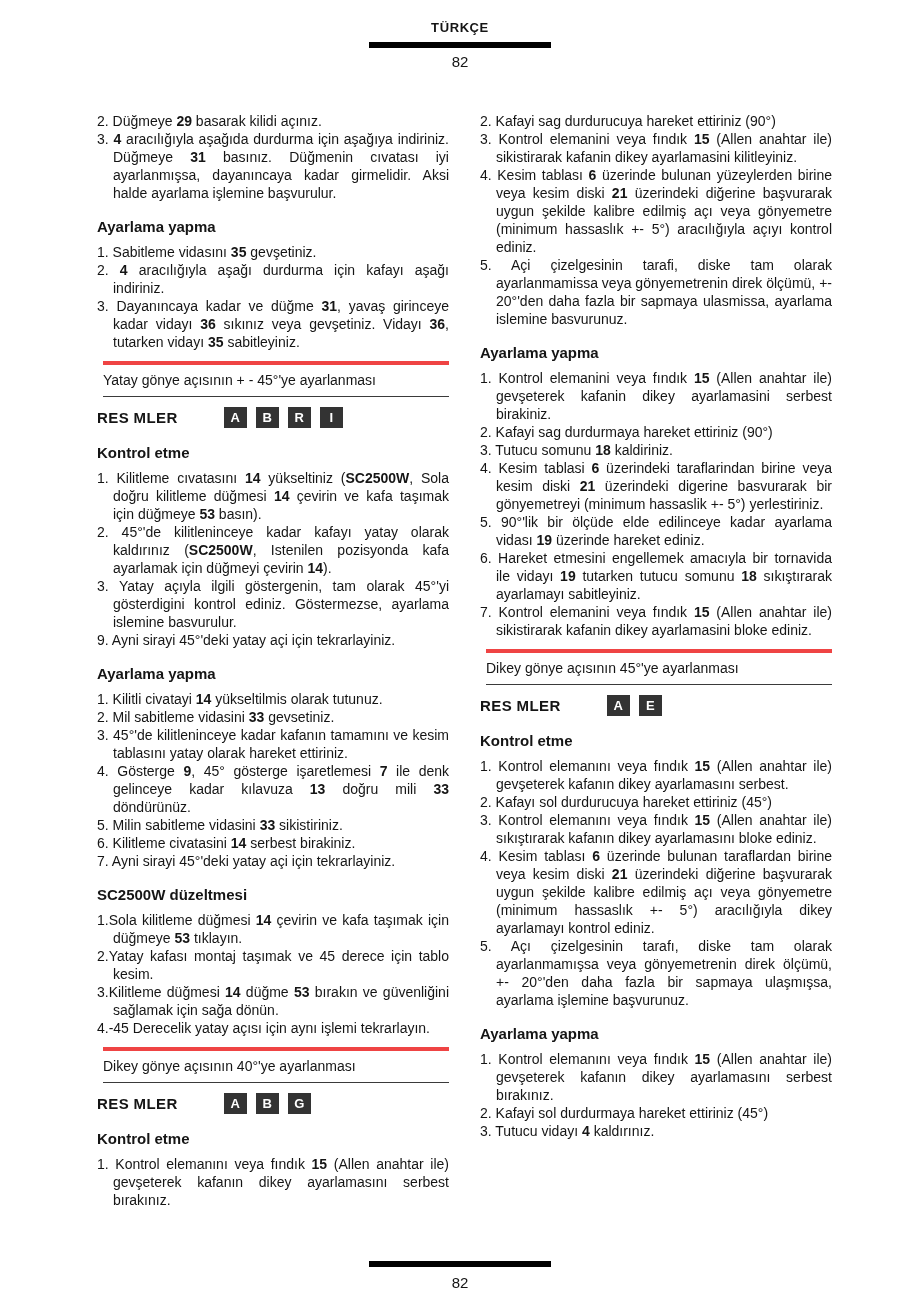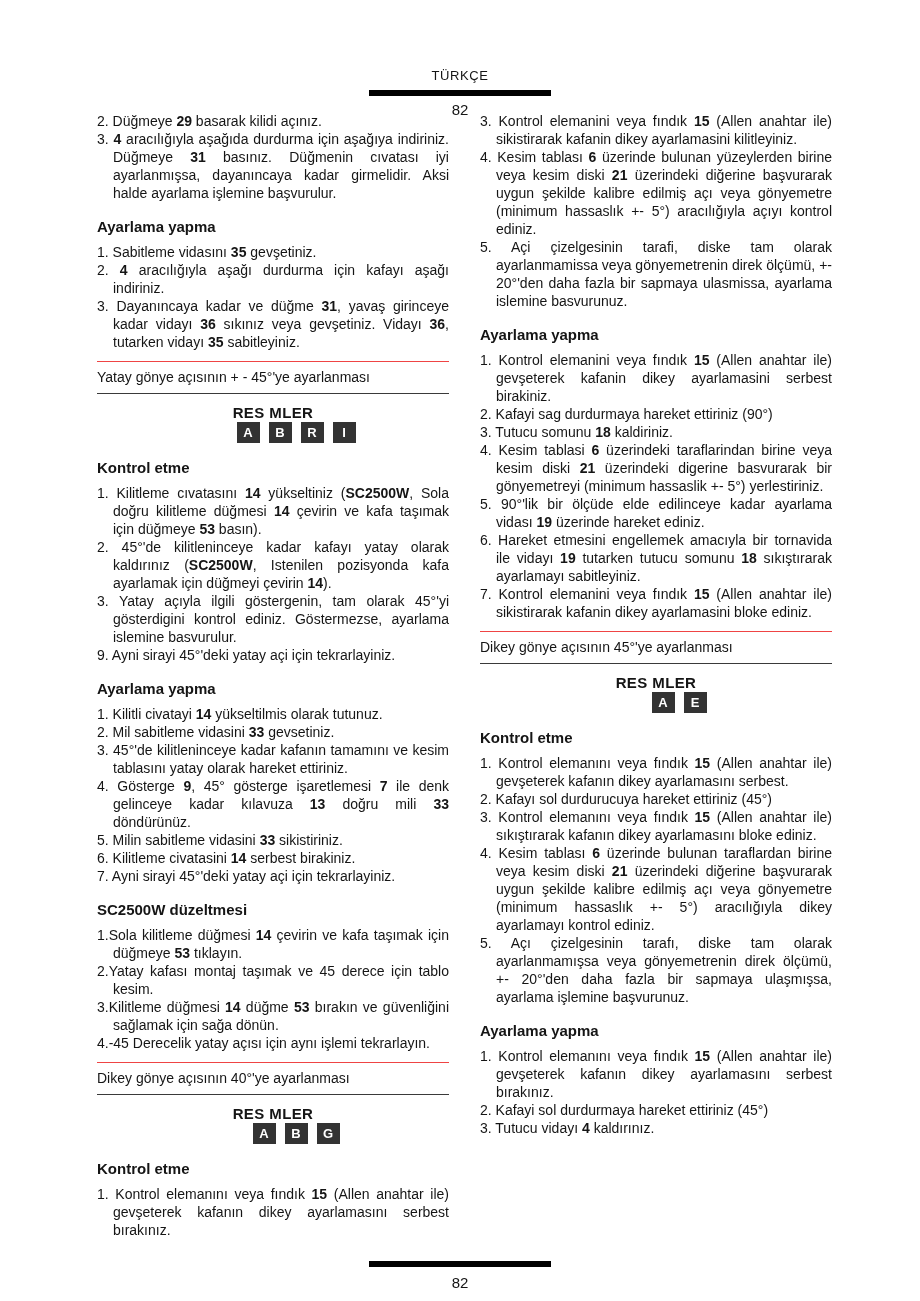--- a/index.html
+++ b/index.html
@@ -9,47 +9,47 @@
     width: 920px;
     height: 1301px;
     margin: 0 auto;
     background: #ffffff;
     font-family: "Liberation Sans", sans-serif;
     color: #151515;
     overflow: hidden;
   }
   
   .header { position: absolute; top: 20px; left: 0; width: 100%; text-align: center; }
-  .header-title { font-size: 13px; font-weight: normal; letter-spacing: 0.6px; margin-top: 48px; }
+  .header-title { font-size: 13px; font-weight: bold; letter-spacing: 0.6px; }
   .header-bar { width: 182px; height: 6px; background: #000; margin: 7px auto 5px auto; }
   .page-num { font-size: 15px; }
   
   .footer { position: absolute; bottom: 10px; left: 0; width: 100%; text-align: center; }
   .footer-bar { width: 182px; height: 6px; background: #000; margin: 0 auto 7px auto; }
   
   .col {
     position: absolute;
     top: 112px;
     width: 352px;
     font-size: 14px;
     line-height: 18px;
     text-align: justify;
   }
   .col-left  { left: 97px; }
   .col-right { left: 480px; }
   .list-item { padding-left: 16px; text-indent: -16px; }
   .heading { font-weight: bold; font-size: 15px; margin: 16px 0 7px 0; }
   .rule-title {
-    border-top: 1px solid #ef4444;
+    border-top: 4px solid #ef4444;
     border-bottom: 1px solid #3a3a3a;
     padding: 6px 0 7px 0;
-    margin: 10px 0 8px 0;
+    margin: 10px 0 8px 6px;
     text-align: left;
   }
-  .figures { display: flex; align-items: center; margin: 10px 0 8px 0; flex-direction: column; }
+  .figures { display: flex; align-items: center; margin: 10px 0 8px 0; }
   .fig-label { font-weight: bold; font-size: 15px; letter-spacing: 0.4px; }
   .fig-boxes { display: flex; gap: 9px; margin-left: 46px; }
   .fig-box {
     width: 23px; height: 21px;
     background: #333333;
     color: #ffffff;
     font-weight: bold;
     font-size: 13px;
     display: flex; align-items: center; justify-content: center;
     text-indent: 0;
@@ -121,20 +121,21 @@
           <span class="fig-box">G</span>
         </span>
       </div>
       <div class="heading">Kontrol etme</div>
       <div class="list">
         <div class="list-item">1. Kontrol elemanını veya fındık <b>15</b> (Allen anahtar ile) gevşeterek kafanın dikey ayarlamasını serbest bırakınız.</div>
       </div>
     </div>
   <div class="col col-right" id="col-right">
       <div class="list">
+        <div class="list-item">2. Kafayi sag durdurucuya hareket ettiriniz (90°)</div>
         <div class="list-item">3. Kontrol elemanini veya fındık <b>15</b> (Allen anahtar ile) sikistirarak kafanin dikey ayarlamasini kilitleyiniz.</div>
         <div class="list-item">4. Kesim tablası <b>6</b> üzerinde bulunan yüzeylerden birine veya kesim diski <b>21</b> üzerindeki diğerine başvurarak uygun şekilde kalibre edilmiş açı veya gönyemetre (minimum hassaslık +- 5°) aracılığıyla açıyı kontrol ediniz.</div>
         <div class="list-item">5. Açi çizelgesinin tarafi, diske tam olarak ayarlanmamissa veya gönyemetrenin direk ölçümü, +- 20°'den daha fazla bir sapmaya ulasmissa, ayarlama islemine basvurunuz.</div>
       </div>
       <div class="heading">Ayarlama yapma</div>
       <div class="list">
         <div class="list-item">1. Kontrol elemanini veya fındık <b>15</b> (Allen anahtar ile) gevşeterek kafanin dikey ayarlamasini serbest birakiniz.</div>
         <div class="list-item">2. Kafayi sag durdurmaya hareket ettiriniz (90°)</div>
         <div class="list-item">3. Tutucu somunu <b>18</b> kaldiriniz.</div>
         <div class="list-item">4. Kesim tablasi <b>6</b> üzerindeki taraflarindan birine veya kesim diski <b>21</b> üzerindeki digerine basvurarak bir gönyemetreyi (minimum hassaslik +- 5°) yerlestiriniz.</div>

